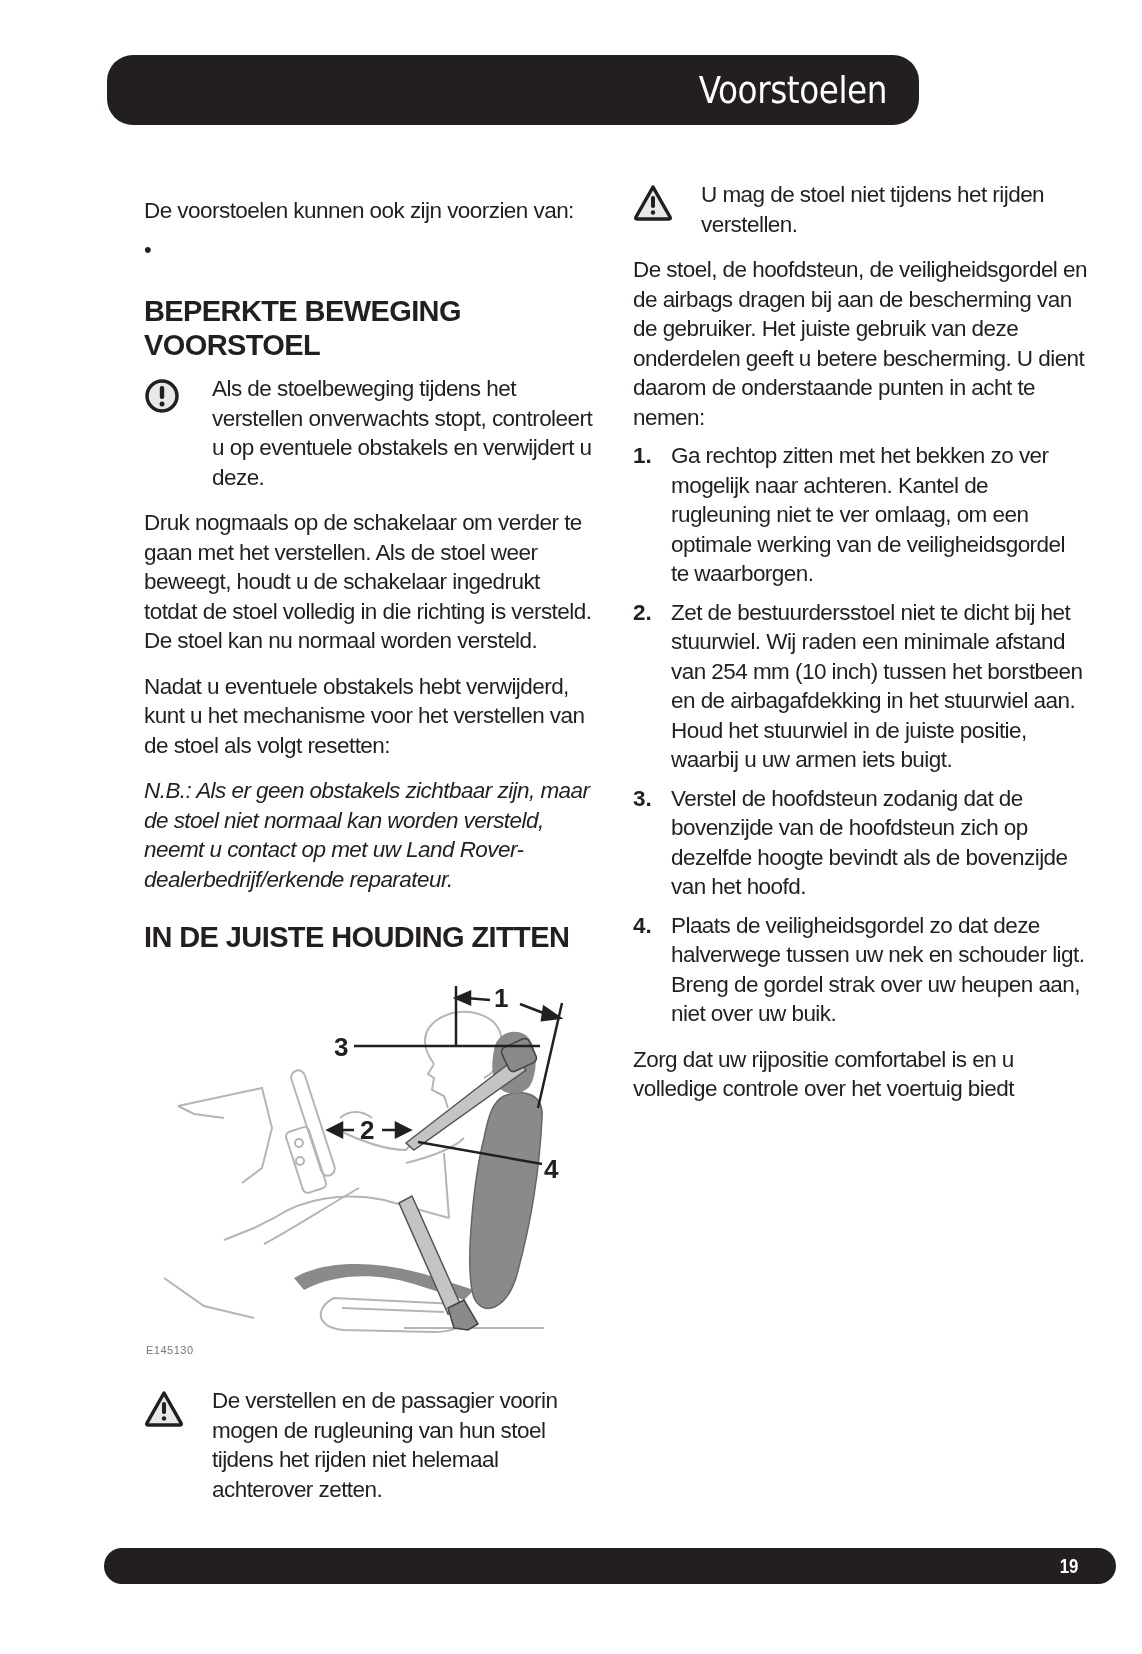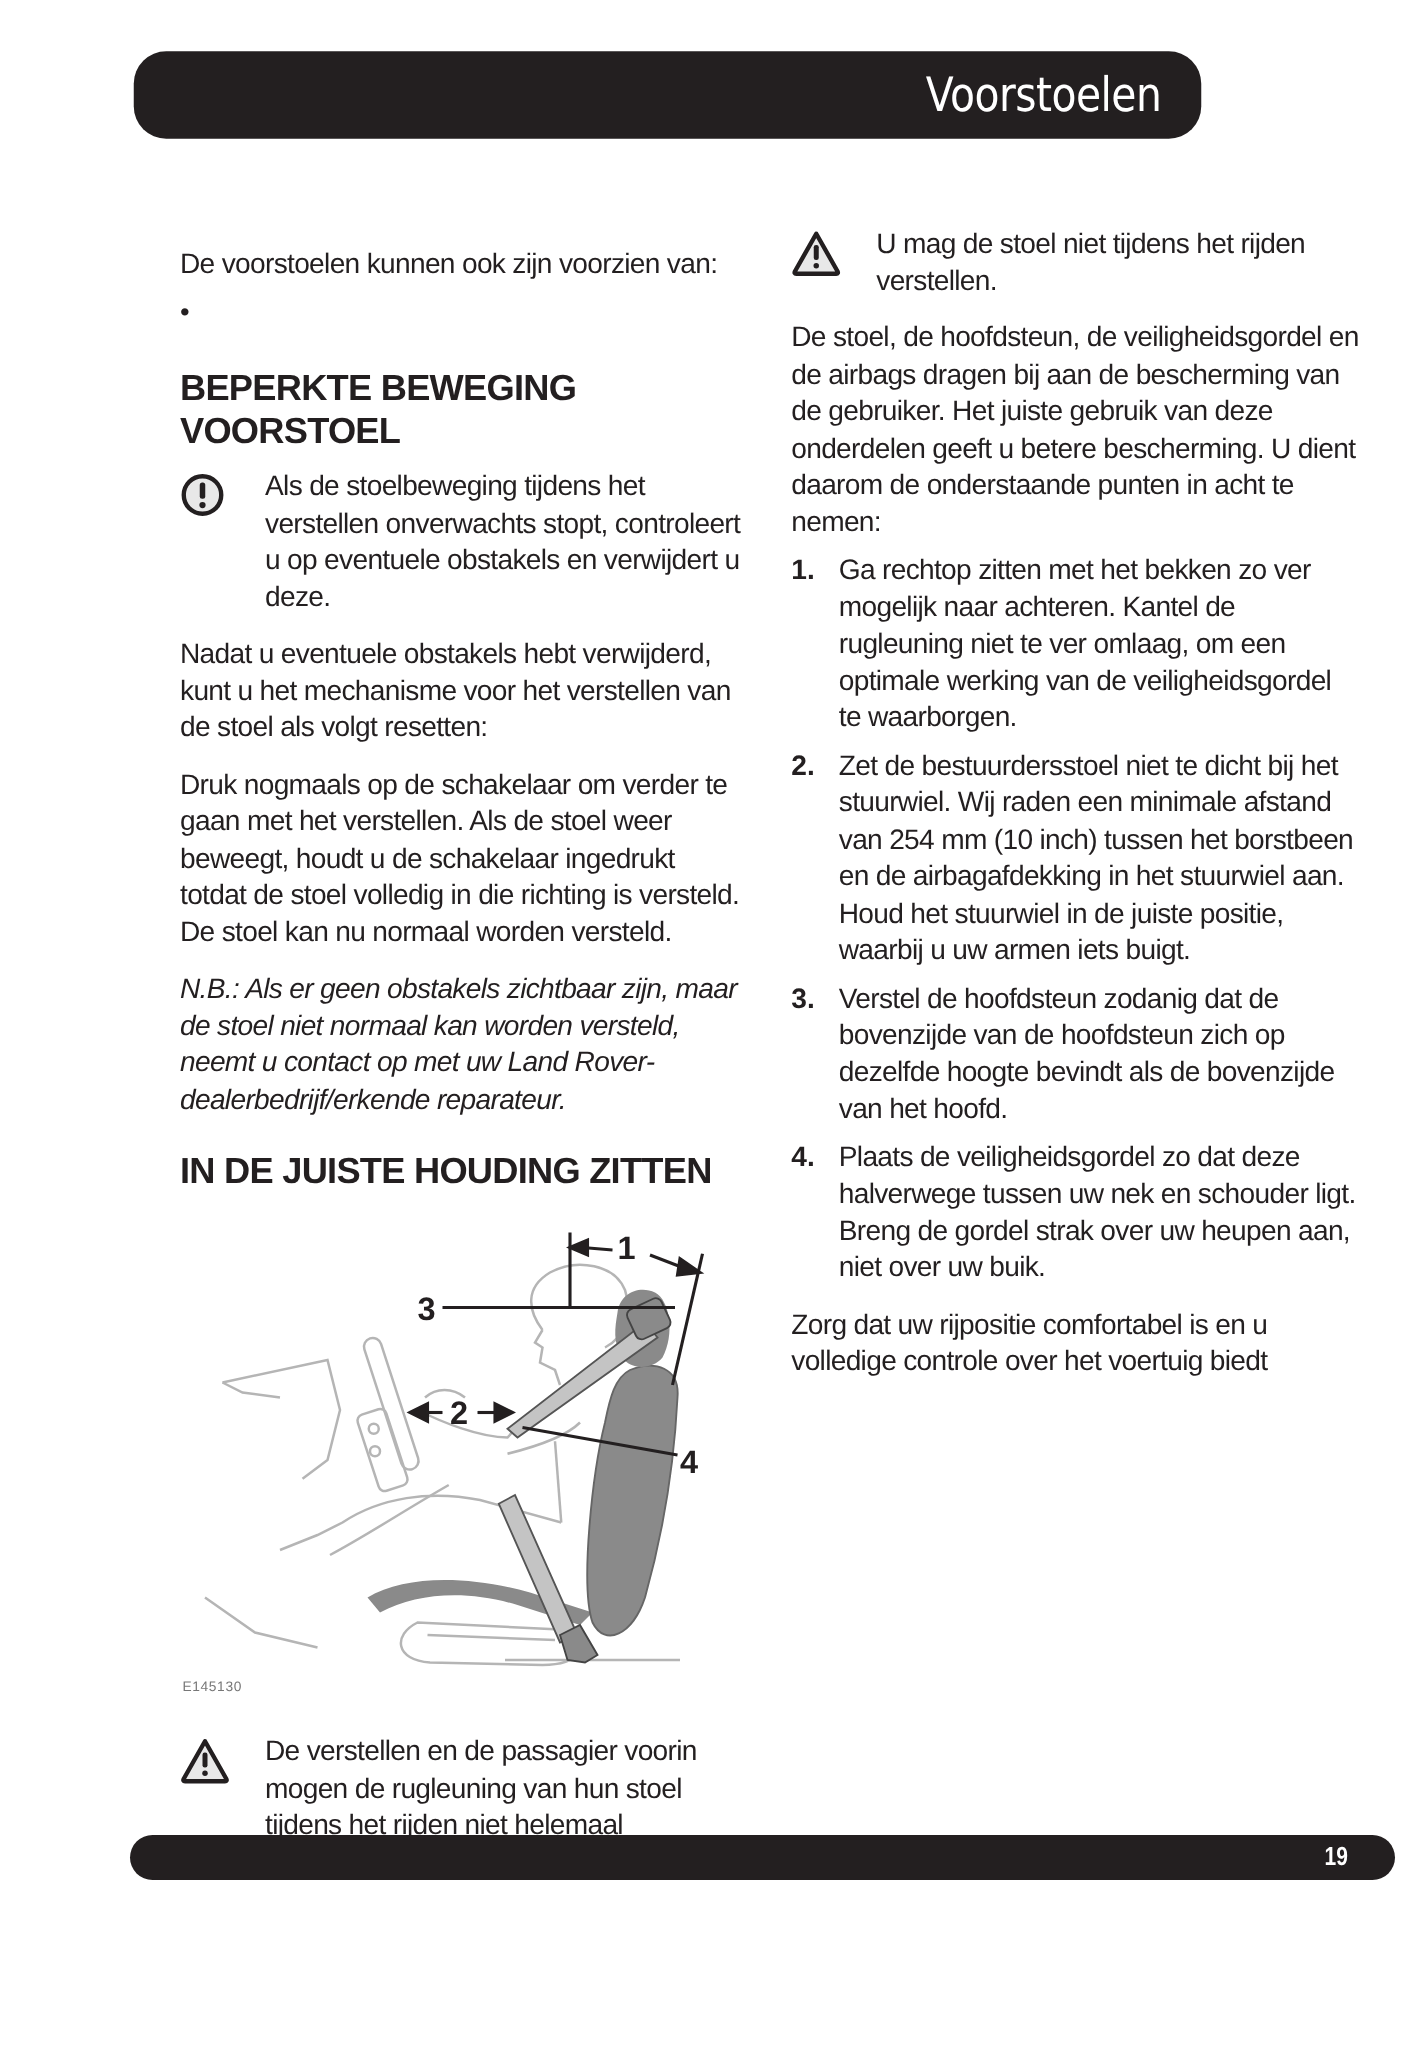--- a/index.html
+++ b/index.html
@@ -2,31 +2,31 @@
 <html><head>
 <meta charset="utf-8">
 <style>
   html, body { margin: 0; padding: 0; background: #ffffff; }
   body {
     width: 1142px; height: 1654px; position: relative; overflow: hidden;
     font-family: "Liberation Sans", "DejaVu Sans", sans-serif;
     color: #231f20;
   }
   .header-bar {
-    position: absolute; left: 107px; top: 41px; width: 812px; height: 70px;
-    background: #231f20; border-radius: 26px; padding-left: 42px;
+    position: absolute; left: 107px; top: 55px; width: 812px; height: 70px;
+    background: #231f20; border-radius: 26px;
   }
   .header-title {
     position: absolute; right: 32px; top: 8px;
     color: #ffffff; font-size: 38px; line-height: 54px;
     font-family: "DejaVu Sans", sans-serif; letter-spacing: -0.5px;
     transform: scaleX(0.86); transform-origin: right center;
   }
   .footer-bar {
-    position: absolute; left: 104px; top: 1468px; width: 1012px; height: 36px;
+    position: absolute; left: 104px; top: 1548px; width: 1012px; height: 36px;
     background: #231f20; border-radius: 18px;
   }
   .page-number {
     position: absolute; right: 38px; top: 5px; color: #ffffff;
     font-size: 21px; font-weight: bold; line-height: 26px;
     transform: scaleX(0.8); transform-origin: right center;
   }
   .col { position: absolute; top: 180px; }
   .col-left { left: 144px; width: 450px; }
   .col-right { left: 633px; width: 455px; }
@@ -74,22 +74,22 @@
     <div class="notice-icon">
       <svg width="36" height="36" viewBox="0 0 36 36">
         <circle cx="18" cy="18" r="15" fill="#e8e8e8" stroke="#231f20" stroke-width="3.5"></circle>
         <rect x="15.8" y="8" width="4.4" height="13" rx="2" fill="#231f20"></rect>
         <circle cx="18" cy="26" r="2.5" fill="#231f20"></circle>
       </svg>
     </div>
     <p class="txt notice-text" style="margin:0">Als de stoelbeweging tijdens het verstellen onverwachts stopt, controleert u op eventuele obstakels en verwijdert u deze.</p>
   </div>
 
+  <p class="txt">Druk nogmaals op de schakelaar om verder te gaan met het verstellen. Als de stoel weer beweegt, houdt u de schakelaar ingedrukt totdat de stoel volledig in die richting is versteld. De stoel kan nu normaal worden versteld.</p>
   <p class="txt">Nadat u eventuele obstakels hebt verwijderd, kunt u het mechanisme voor het verstellen van de stoel als volgt resetten:</p>
-  <p class="txt">Druk nogmaals op de schakelaar om verder te gaan met het verstellen. Als de stoel weer beweegt, houdt u de schakelaar ingedrukt totdat de stoel volledig in die richting is versteld. De stoel kan nu normaal worden versteld.</p>
   <p class="txt ital"><span class="bold">N.B.:</span><span> Als er geen obstakels zichtbaar zijn, maar de stoel niet normaal kan worden versteld, neemt u contact op met uw Land Rover-dealerbedrijf/erkende reparateur.</span></p>
 
   <h2 class="section-heading" style="margin-top:26px">IN DE JUISTE HOUDING ZITTEN</h2>
 
   <div class="figure">
     <svg width="450" height="380" viewBox="0 0 450 380">
       <g fill="none" stroke="#b5b5b5" stroke-width="2">
 
         <path d="M34 128 L118 110 L128 150 L118 190 L98 205"></path>
         <path d="M34 128 L50 136 L80 140"></path>

